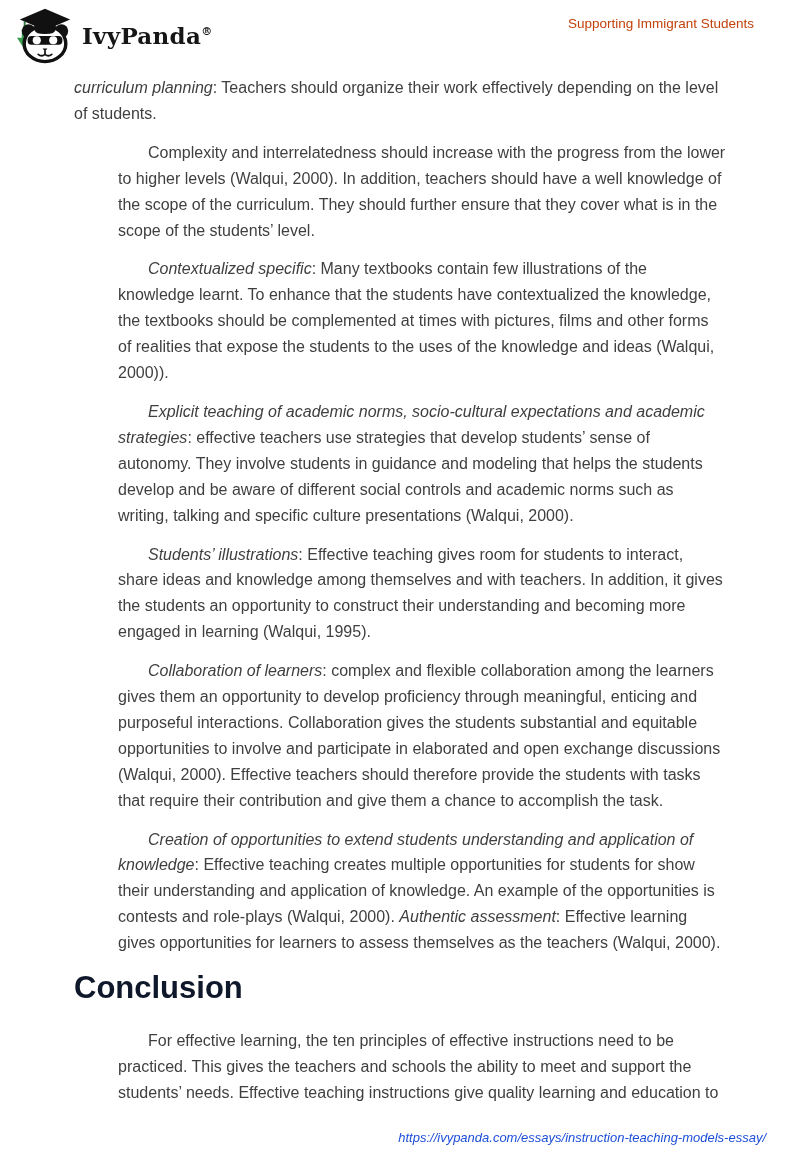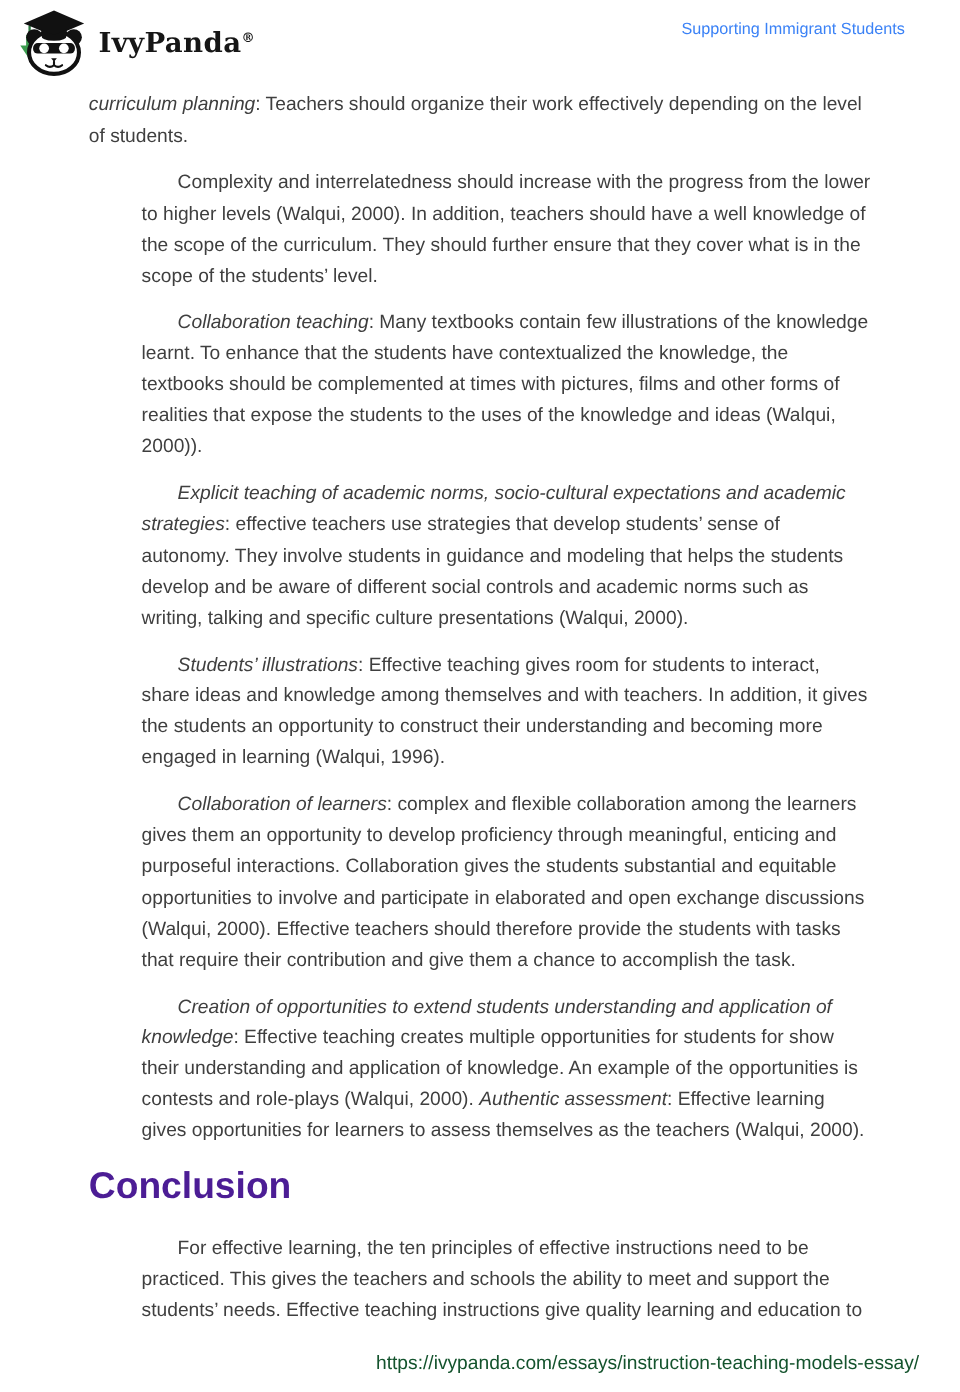--- a/index.html
+++ b/index.html
@@ -28,54 +28,55 @@
   .brand-text {
     font-family: "DejaVu Serif", serif;
     font-weight: bold;
     font-size: 23px;
     color: #161616;
     letter-spacing: 0.3px;
     line-height: 60px;
   }
   .brand-text sup { font-size: 11px; font-weight: bold; }
   .doc-title {
-    color: #3b82f6;
+    color: #c2410c;
     font-size: 13.5px;
     margin-top: 14px;
   }
   .doc-body {
     padding: 0 74px;
     margin-top: 13px;
     color: #3f3f3f;
   }
   .doc-body p {
     font-size: 16px;
     line-height: 25.9px;
     margin: 0 0 13px 0;
     text-align: left;
   }
   .doc-body p.indent { text-indent: 30px; margin-left: 44px; }
   .doc-body em { font-style: italic; }
   .doc-body h1 {
     font-size: 31px;
     line-height: 36px;
     font-weight: bold;
-    color: #4c1d95;
+    color: #0f172a;
     margin: 14px 0 22px 0;
     font-family: "Liberation Sans", sans-serif;
   }
   .page-footer {
     position: absolute;
     right: 34px;
     bottom: 14px;
   }
   .source-url {
-    color: #14532d;
-    font-size: 16px;
+    color: #1d4ed8;
+    font-size: 13px;
     text-decoration: none;
+    font-style: italic;
   }
 </style>
 </head>
 <body>
 
 <header class="page-header">
   <div class="brand">
     <span class="logo-icon">
       <svg viewBox="0 0 64 62" width="62" height="60" aria-hidden="true">
 
@@ -104,23 +105,23 @@
       </svg>
     </span>
     <span class="brand-text"><span>IvyPanda</span><sup>®</sup></span>
   </div>
   <div class="doc-title">Supporting Immigrant Students</div>
 </header>
 
 <main class="doc-body" id="doc-body">
     <p><em>curriculum planning</em><span>: Teachers should organize their work effectively depending on the level of students.</span></p>
     <p class="indent"><span>Complexity and interrelatedness should increase with the progress from the lower to higher levels (Walqui, 2000). In addition, teachers should have a well knowledge of the scope of the curriculum. They should further ensure that they cover what is in the scope of the students’ level.</span></p>
-    <p class="indent"><em>Collaboration teaching</em><span>: Many textbooks contain few illustrations of the knowledge learnt. To enhance that the students have contextualized the knowledge, the textbooks should be complemented at times with pictures, films and other forms of realities that expose the students to the uses of the knowledge and ideas (Walqui, 2000)).</span></p>
+    <p class="indent"><em>Contextualized specific</em><span>: Many textbooks contain few illustrations of the knowledge learnt. To enhance that the students have contextualized the knowledge, the textbooks should be complemented at times with pictures, films and other forms of realities that expose the students to the uses of the knowledge and ideas (Walqui, 2000)).</span></p>
     <p class="indent"><em>Explicit teaching of academic norms, socio-cultural expectations and academic strategies</em><span>: effective teachers use strategies that develop students’ sense of autonomy. They involve students in guidance and modeling that helps the students develop and be aware of different social controls and academic norms such as writing, talking and specific culture presentations (Walqui, 2000).</span></p>
-    <p class="indent"><em>Students’ illustrations</em><span>: Effective teaching gives room for students to interact, share ideas and knowledge among themselves and with teachers. In addition, it gives the students an opportunity to construct their understanding and becoming more engaged in learning (Walqui, 1996).</span></p>
+    <p class="indent"><em>Students’ illustrations</em><span>: Effective teaching gives room for students to interact, share ideas and knowledge among themselves and with teachers. In addition, it gives the students an opportunity to construct their understanding and becoming more engaged in learning (Walqui, 1995).</span></p>
     <p class="indent"><em>Collaboration of learners</em><span>: complex and flexible collaboration among the learners gives them an opportunity to develop proficiency through meaningful, enticing and purposeful interactions. Collaboration gives the students substantial and equitable opportunities to involve and participate in elaborated and open exchange discussions (Walqui, 2000). Effective teachers should therefore provide the students with tasks that require their contribution and give them a chance to accomplish the task.</span></p>
     <p class="indent"><em>Creation of opportunities to extend students understanding and application of knowledge</em><span>: Effective teaching creates multiple opportunities for students for show their understanding and application of knowledge. An example of the opportunities is contests and role-plays (Walqui, 2000). </span><em>Authentic assessment</em><span>: Effective learning gives opportunities for learners to assess themselves as the teachers (Walqui, 2000).</span></p>
     <h1>Conclusion</h1>
     <p class="indent"><span>For effective learning, the ten principles of effective instructions need to be practiced. This gives the teachers and schools the ability to meet and support the students’ needs. Effective teaching instructions give quality learning and education to</span></p>
   </main>
 
 <footer class="page-footer">
   <a class="source-url" href="#">https://ivypanda.com/essays/instruction-teaching-models-essay/</a>
 </footer>
 

